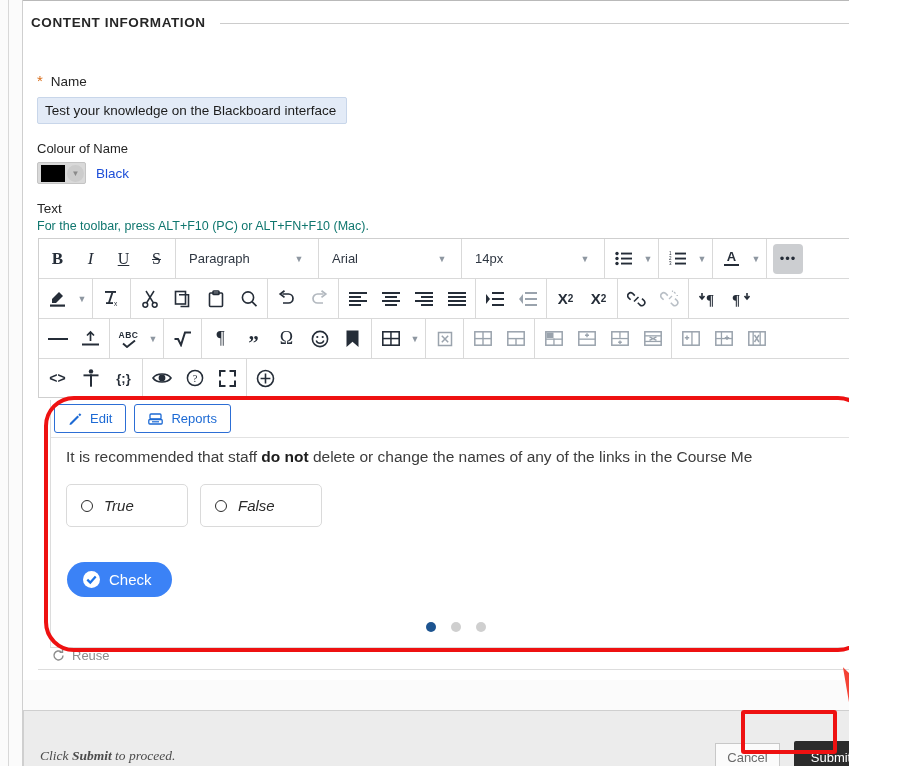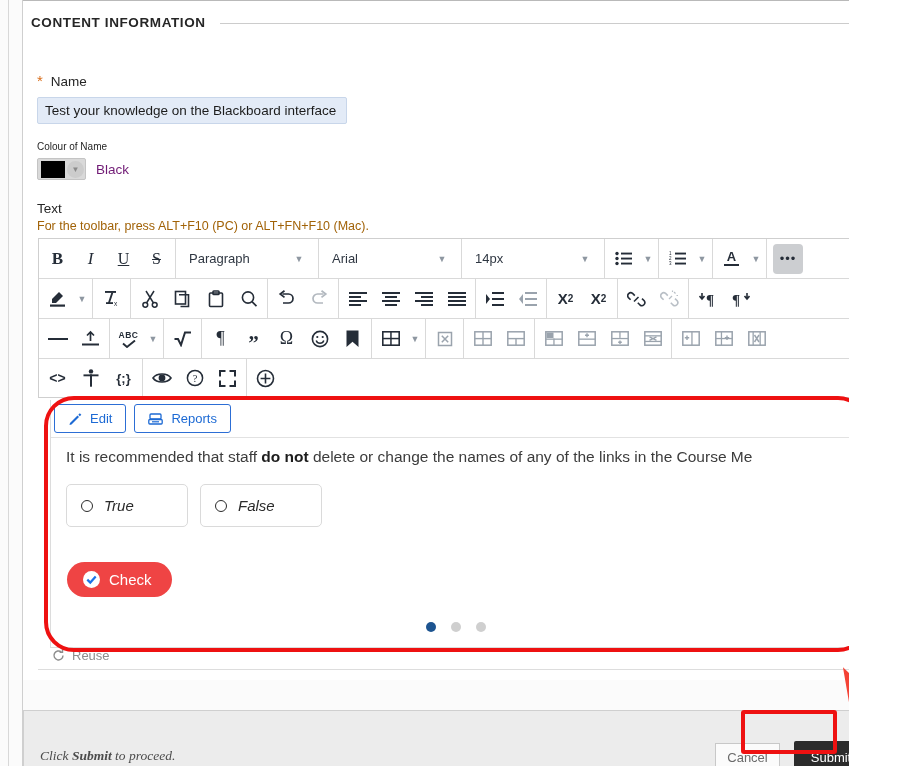--- a/index.html
+++ b/index.html
@@ -64,21 +64,21 @@
     background: #e3ebf7;
     border: 1px solid #c8d6ea;
     border-radius: 2px;
     font-size: 13.5px;
     color: #1c1c1c;
     padding: 0 7px;
     font-family: "Liberation Sans", sans-serif;
     outline: none;
   }
 
-  .colour-label { font-size: 10px; color:#262626; }
+  .colour-label { font-size: 13px; color:#262626; }
   .colour-row { display:flex; align-items:center; margin-top: 6px; gap: 10px; }
   .colour-picker {
     display:flex; align-items:center;
     background: #d9d9d9;
     border: 1px solid #c4c4c4;
     border-radius: 2px;
     height: 22px;
     padding: 0 1px;
     cursor: pointer;
   }
@@ -88,24 +88,24 @@
     margin: 0 2px;
   }
   .colour-caret {
     width: 17px; height: 17px;
     display:flex; align-items:center; justify-content:center;
     background: #cccccc;
     border-radius: 50%;
     color: #8a8a8a;
     font-size: 8px;
   }
-  .colour-name { font-size: 13.5px; color:#701a75; }
+  .colour-name { font-size: 13.5px; color:#1d4ed8; }
 
   .text-label { font-size: 13.5px; color:#262626; }
-  .toolbar-hint { font-size: 12.5px; color:#a16207; margin-top: 3px; }
+  .toolbar-hint { font-size: 12.5px; color:#0f766e; margin-top: 3px; }
 
   
   .editor {
     position: absolute;
     left: 38px; top: 238px;
     width: 828px;
     border: 1px solid #cfcfcf;
     background:#fff;
   }
   .tb-row {
@@ -196,21 +196,21 @@
     cursor:pointer;
   }
   .radio {
     width: 12px; height: 12px; border-radius:50%;
     border: 1.6px solid #2b2b2b;
   }
   .choice-label { font-size: 15px; color:#2b2b2b;font-style:italic; }
   .check-btn {
     position:absolute; left:17px; top:162px;
     display:flex; align-items:center; gap:9px;
-    background: #ef4444;
+    background: #3b82f6;
     color:#fff;
     border: none;
     border-radius: 20px;
     height: 35px;
     padding: 0 20px 0 16px;
     font-size: 15px;
     cursor:pointer;
     font-family:"Liberation Sans", sans-serif;
   }
   .dots {

